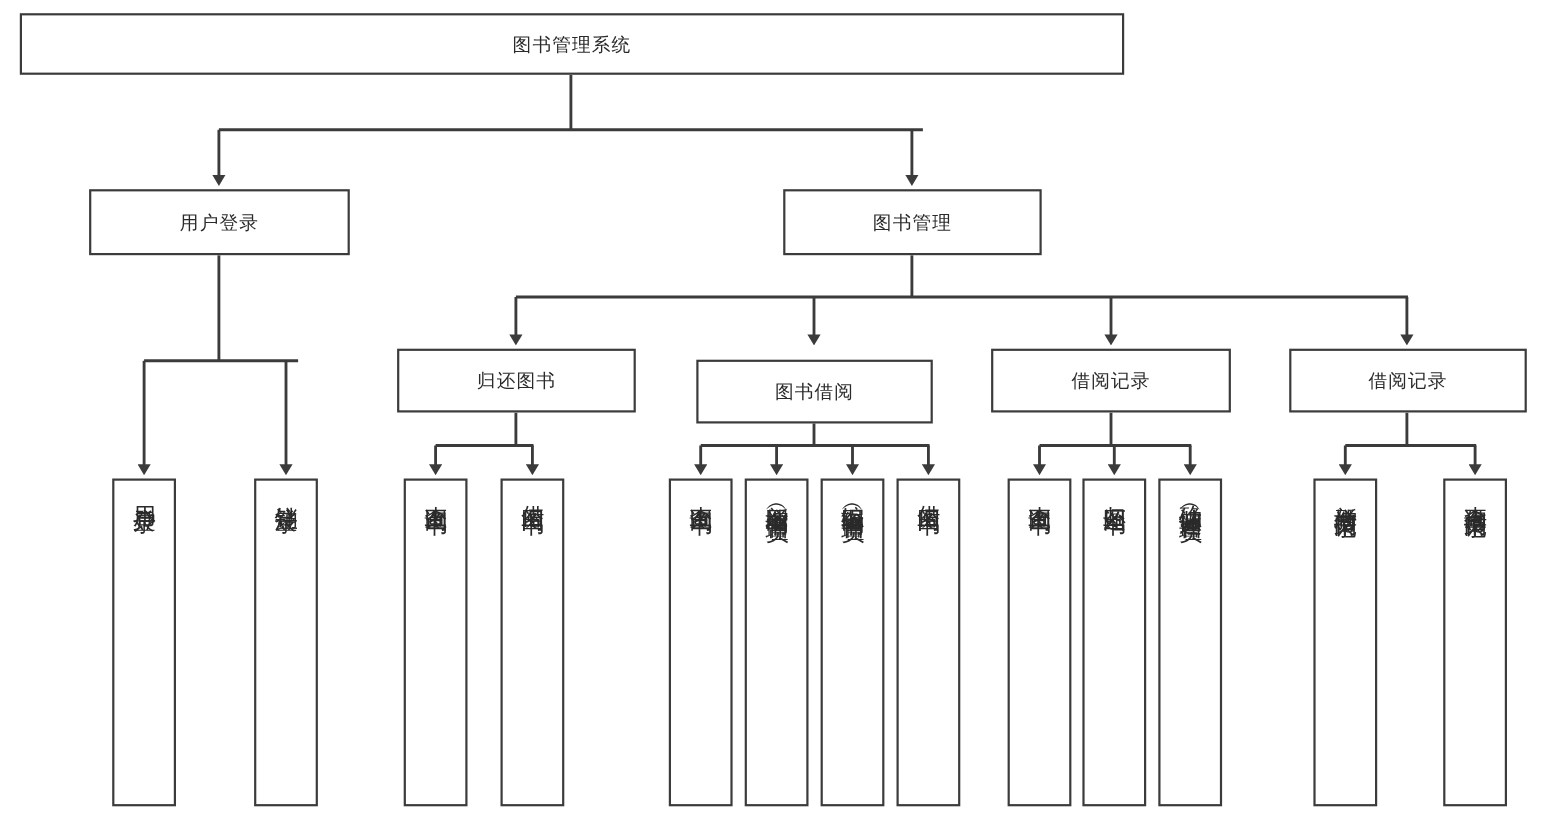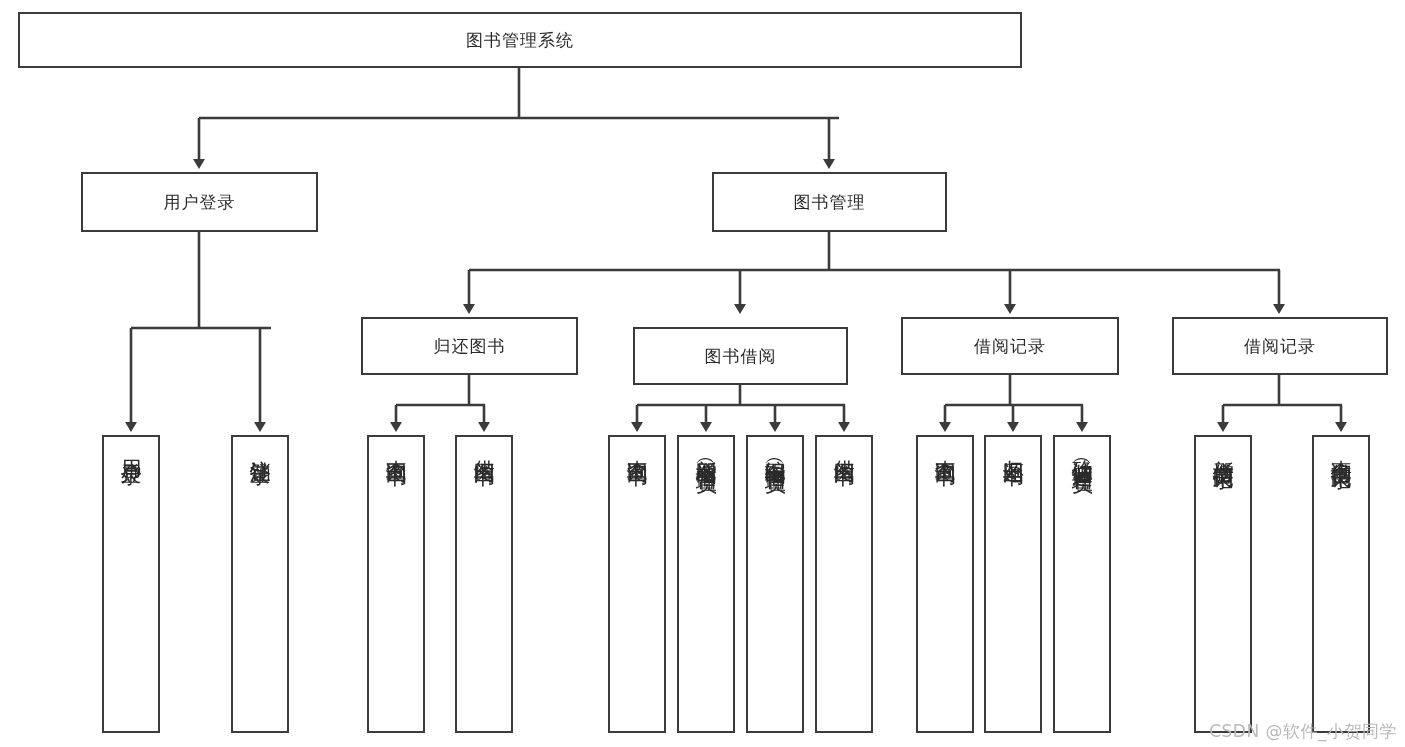--- a/index.html
+++ b/index.html
@@ -181,15 +181,14 @@
     <span class="vtext">确认归还（管理员）</span>
   </div>
 
   <div class="node vertical" style="left:1194px; top:435px; width:58px; height:298px;">
     <span class="vtext">新增借阅记录</span>
   </div>
   <div class="node vertical" style="left:1312px; top:435px; width:58px; height:298px;">
     <span class="vtext">查询借阅记录</span>
   </div>
 
-  <div class="watermark">CSDN @软件_小贺同学</div>
 
 </div>
 
 </body></html>

